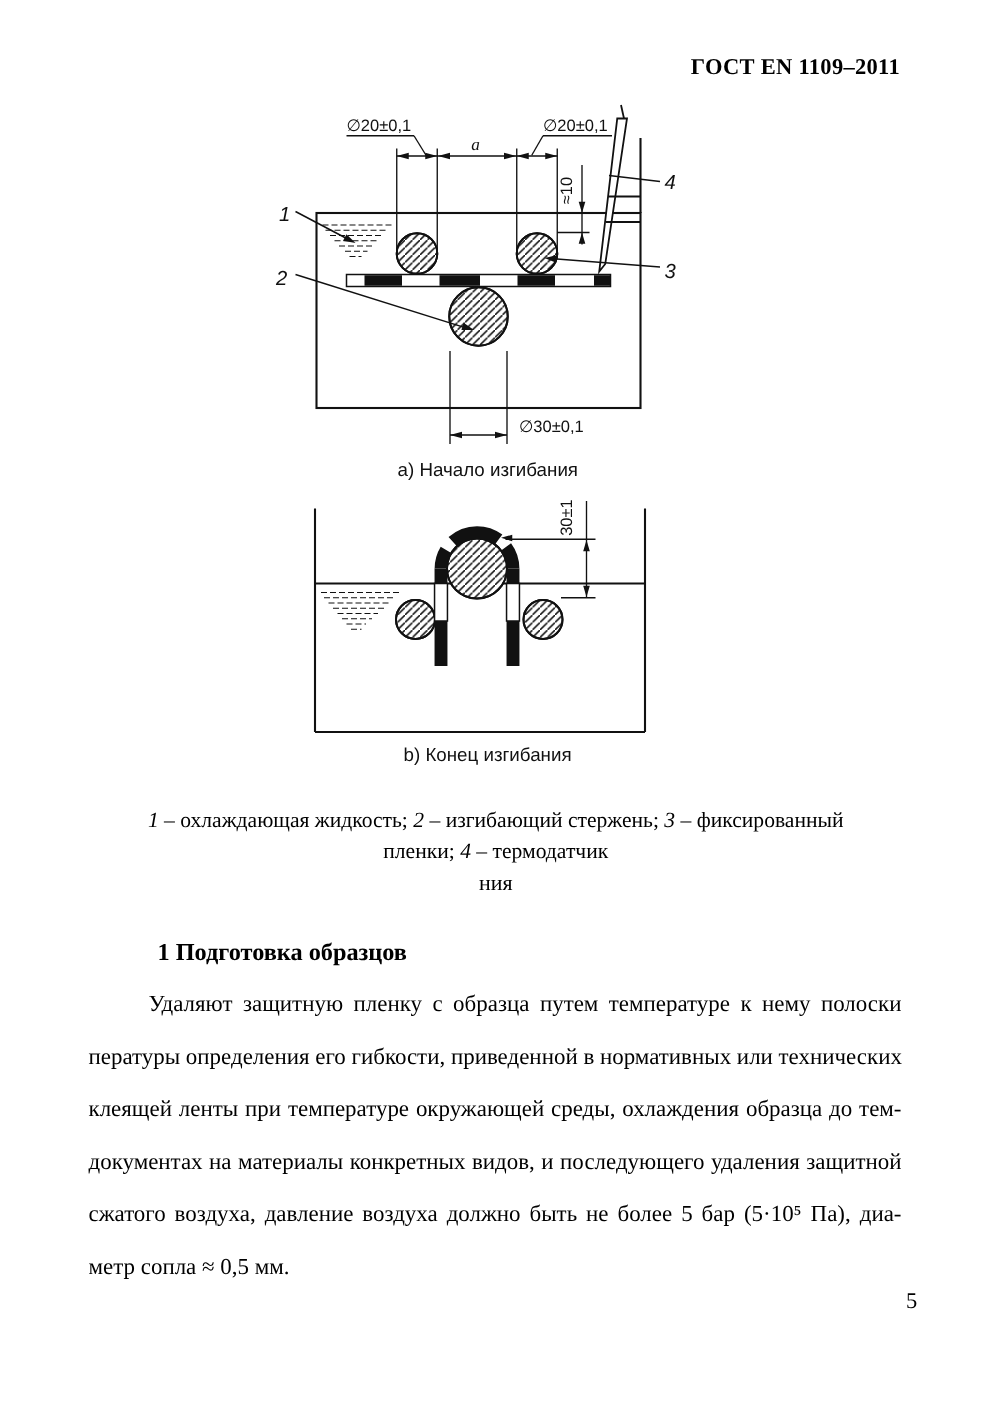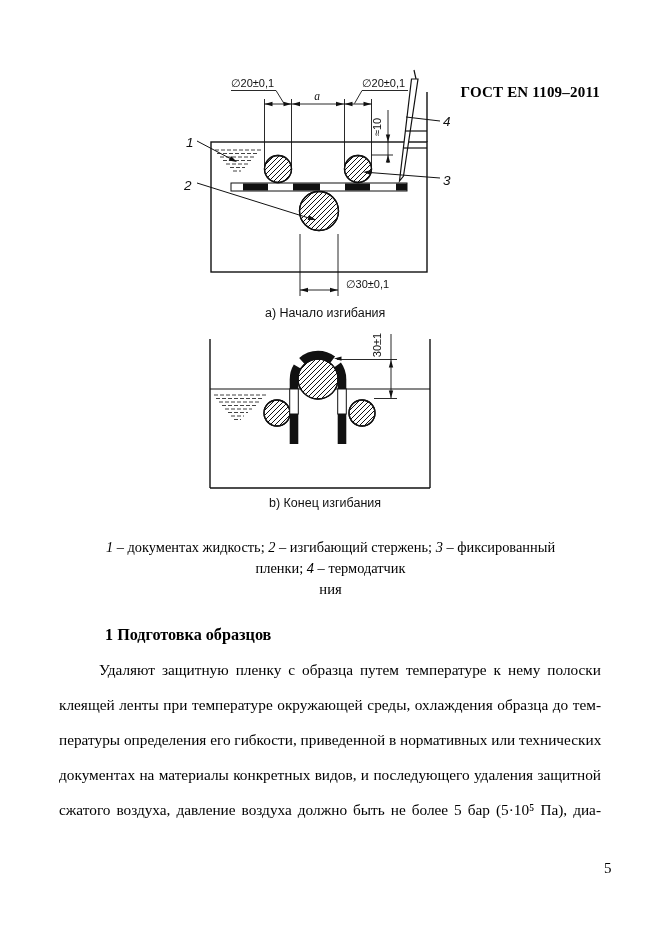--- a/index.html
+++ b/index.html
@@ -1,19 +1,19 @@
 <!DOCTYPE html>
 <html><head>
 <meta charset="utf-8">
 <style>
   html,body{margin:0;padding:0;background:#ffffff;}
   .page{position:relative;width:661px;height:935px;background:#ffffff;overflow:hidden;
         font-family:"Liberation Serif",serif;color:#000;}
   .hdr{position:absolute;top:37px;left:0;width:600px;text-align:right;
-       font-weight:bold;font-size:15px;letter-spacing:.2px;margin-top:47px;}
+       font-weight:bold;font-size:15px;letter-spacing:.2px;}
   svg{position:absolute;}
   svg text{font-family:"Liberation Sans",sans-serif;fill:#111;}
   text.dim{font-size:11px;}
   text.lbl{font-size:13.5px;font-style:italic;font-family:"Liberation Sans",sans-serif;}
   text.cap{font-size:12.5px;}
   text.aital{font-size:11.5px;font-style:italic;font-family:"Liberation Serif",serif;}
   .legend{position:absolute;top:537px;left:60px;width:541px;text-align:center;
           font-size:14.4px;line-height:20.5px;}
   .legend .it{font-style:italic;}
   .figcap{position:absolute;top:579px;left:60px;width:541px;text-align:center;
@@ -194,34 +194,35 @@
       <polygon points="334,358.5 341.5,356.5 341.5,360.8"></polygon>
       <polygon points="391,360 388.8,367.5 393.2,367.5"></polygon>
       <polygon points="391,398 388.8,390.5 393.2,390.5"></polygon>
     </g>
     <text class="dim" transform="rotate(-90 381 345)" x="381" y="345" text-anchor="middle">30±1</text>
 
     <text class="cap" x="269" y="507">b) Конец изгибания</text>
   </svg>
 
   <div class="legend">
-    <span class="it">1</span><span> – документах жидкость; </span><span class="it">2</span><span> – изгибающий стержень; </span><span class="it">3</span><span> – фиксированный</span>
+    <span class="it">1</span><span> – охлаждающая жидкость; </span><span class="it">2</span><span> – изгибающий стержень; </span><span class="it">3</span><span> – фиксированный</span>
     <br>
     <span>пленки; </span><span class="it">4</span><span> – термодатчик</span>
   </div>
 
   <div class="figcap">
     <div>ния</div>
   </div>
 
   <div class="heading">1 Подготовка образцов</div>
 
   <div class="para">
     <div class="pl first">Удаляют защитную пленку с образца путем температуре к нему полоски</div>
+    <div class="pl">пературы определения его гибкости, приведенной в нормативных или технических</div>
     <div class="pl">клеящей ленты при температуре окружающей среды, охлаждения образца до тем-</div>
-    <div class="pl">пературы определения его гибкости, приведенной в нормативных или технических</div>
     <div class="pl">документах на материалы конкретных видов, и последующего удаления защитной</div>
     <div class="pl">сжатого воздуха, давление воздуха должно быть не более 5 бар (5·10⁵ Па), диа-</div>
+    <div class="pl last">метр сопла ≈ 0,5 мм.</div>
   </div>
 
   <div class="pagenum">5</div>
 
 </div>
 
 </body></html>

